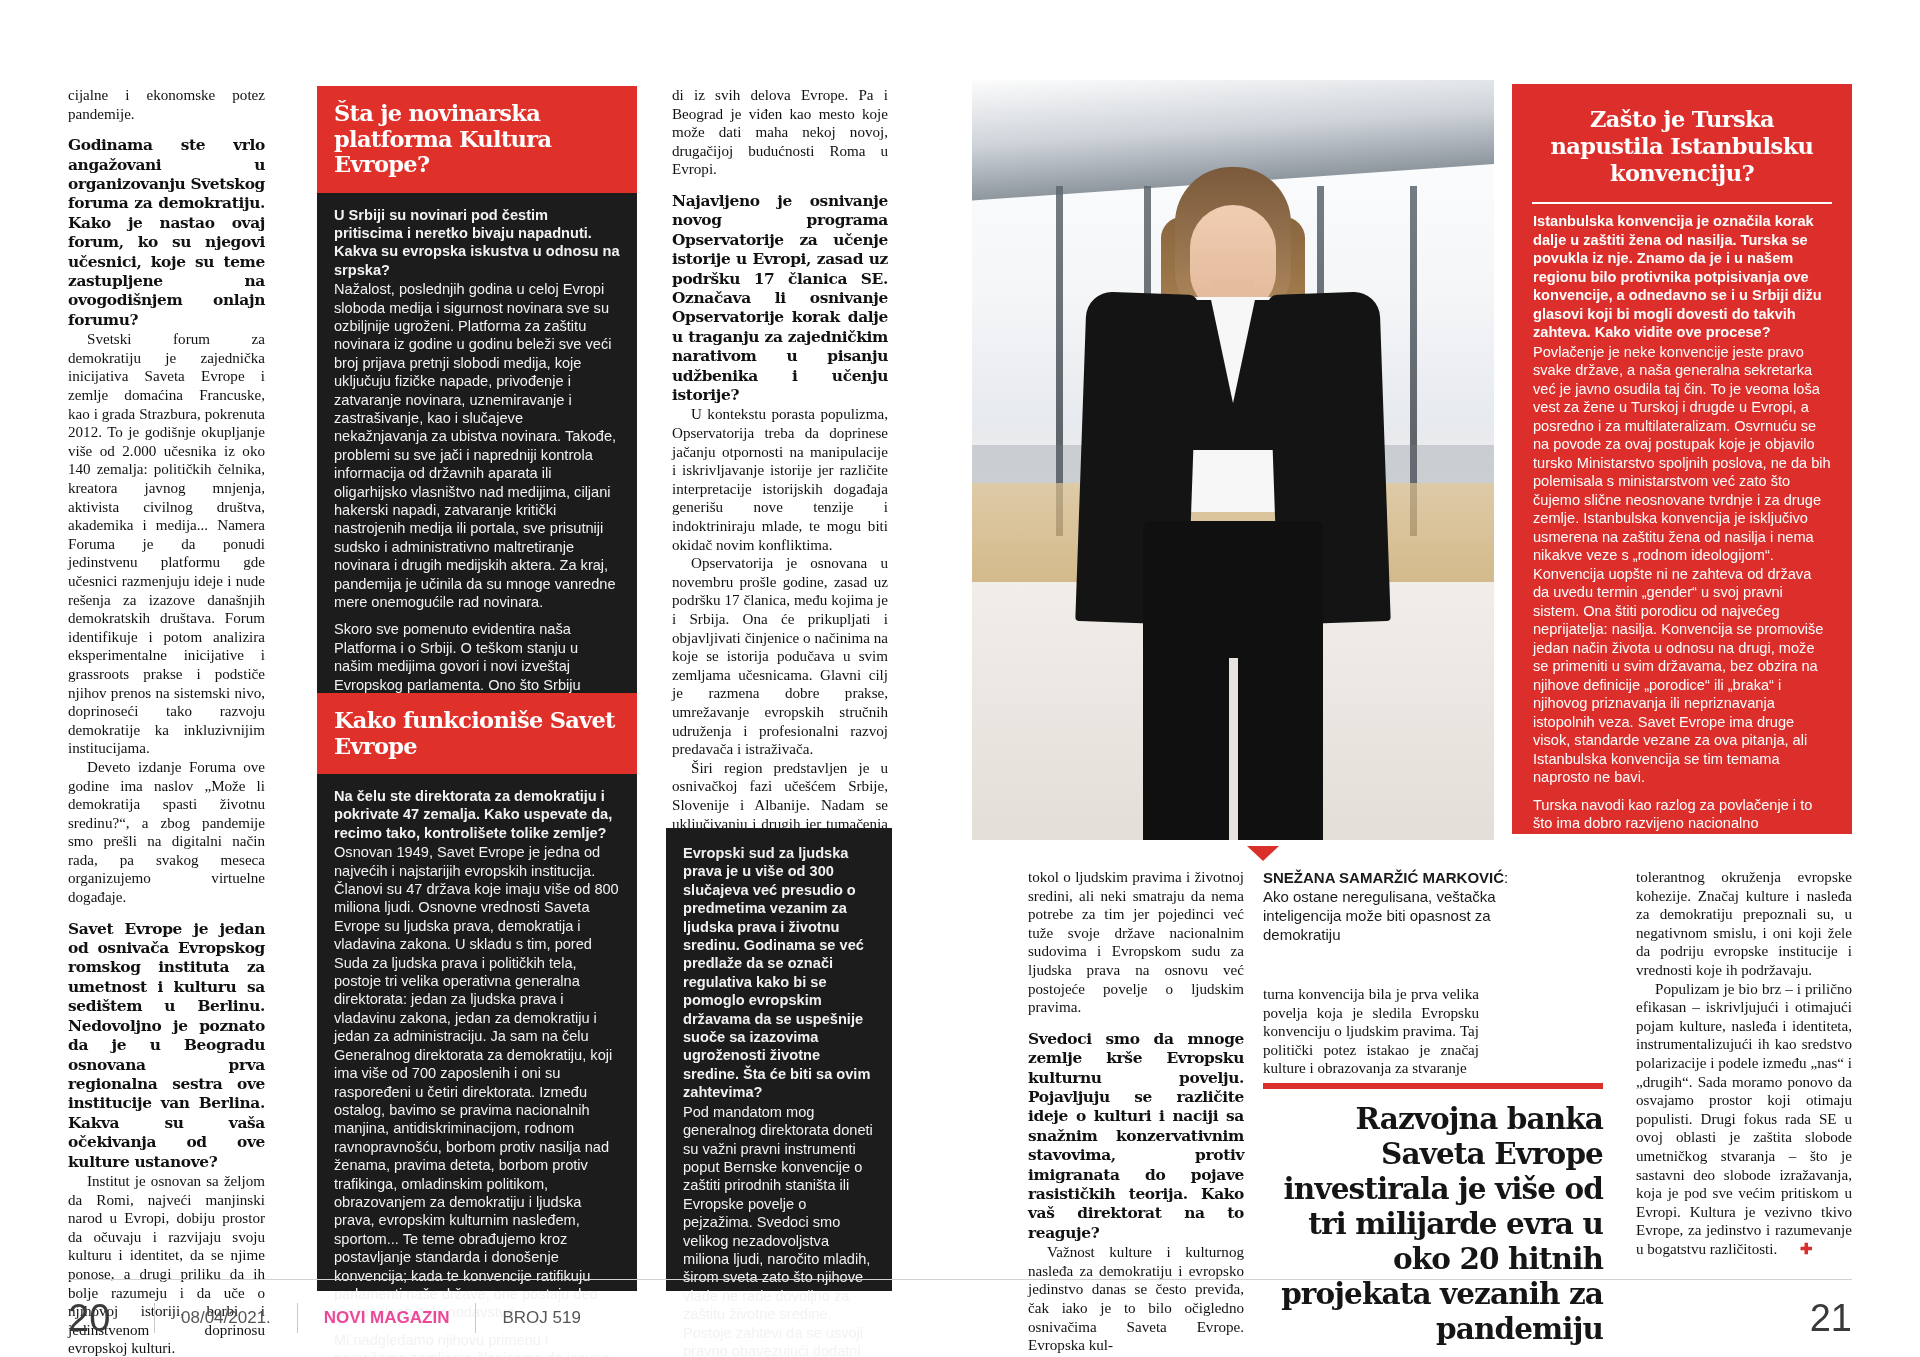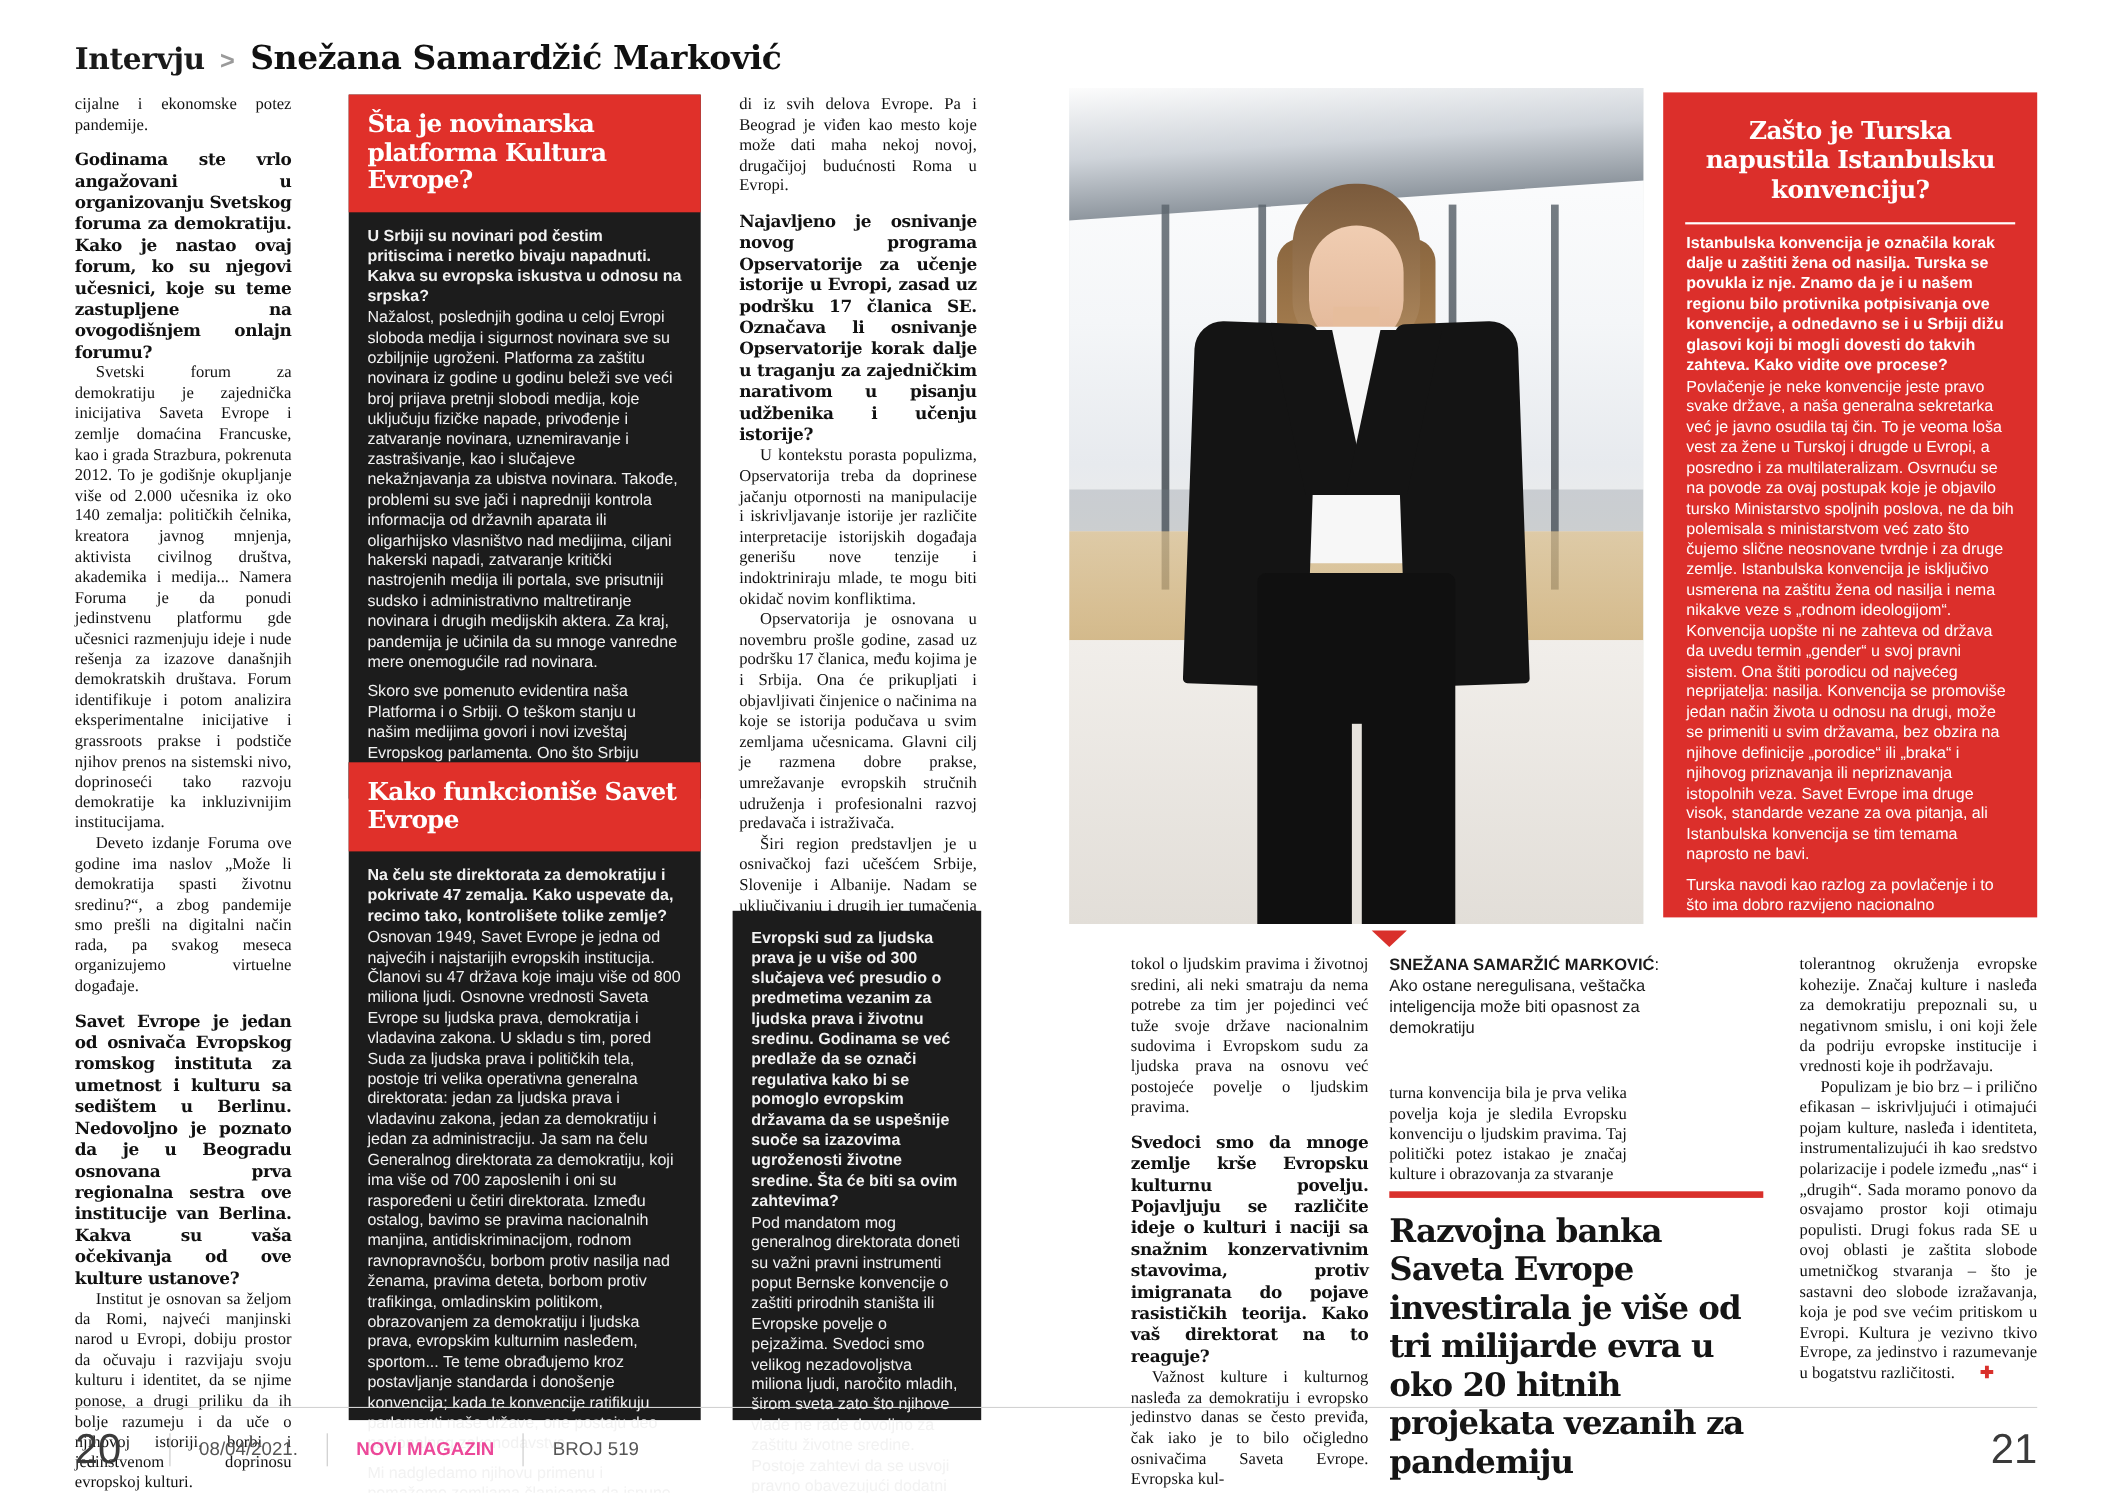--- a/index.html
+++ b/index.html
@@ -86,25 +86,20 @@
   .fmeta{position:absolute;display:flex;align-items:center;gap:0;font-family:"Liberation Sans",sans-serif;font-size:17px;color:#555;}
   .fmeta span.sep{display:inline-block;width:1px;height:30px;background:#c9c9c9;margin:0 26px;}
   .fmeta b{color:#ec4899;font-weight:bold;}
   .endmark{display:inline-block;font-family:"Liberation Sans",sans-serif;color:#d9302b;font-weight:bold;font-size:15px;}
 </style>
 </head>
 <body>
 
 <div class="page">
 
-  <div class="header">
-    <span class="kicker">Intervju</span>
-    <span class="chev">&gt;</span>
-    <span class="headline-name">Snežana Samardžić Marković</span>
-  </div>
 
   <div class="col" style="left:68px;top:86px;width:197px;height:1205px;">
     <p class="noind">cijalne i ekonomske potez pandemije.</p>
     <p class="q">Godinama ste vrlo angažovani u organizovanju Svetskog foruma za demokratiju. Kako je nastao ovaj forum, ko su njegovi učesnici, koje su teme zastupljene na ovogodišnjem onlajn forumu?</p>
     <p>Svetski forum za demokratiju je zajednička inicijativa Saveta Evrope i zemlje domaćina Francuske, kao i grada Strazbura, pokrenuta 2012. To je godišnje okupljanje više od 2.000 učesnika iz oko 140 zemalja: političkih čelnika, kreatora javnog mnjenja, aktivista civilnog društva, akademika i medija... Namera Foruma je da ponudi jedinstvenu platformu gde učesnici razmenjuju ideje i nude rešenja za izazove današnjih demokratskih društava. Forum identifikuje i potom analizira eksperimentalne inicijative i grassroots prakse i podstiče njihov prenos na sistemski nivo, doprinoseći tako razvoju demokratije ka inkluzivnijim institucijama.</p>
     <p>Deveto izdanje Foruma ove godine ima naslov „Može li demokratija spasti životnu sredinu?“, a zbog pandemije smo prešli na digitalni način rada, pa svakog meseca organizujemo virtuelne događaje.</p>
     <p class="q">Savet Evrope je jedan od osnivača Evropskog romskog instituta za umetnost i kulturu sa sedištem u Berlinu. Nedovoljno je poznato da je u Beogradu osnovana prva regionalna sestra ove institucije van Berlina. Kakva su vaša očekivanja od ove kulture ustanove?</p>
     <p>Institut je osnovan sa željom da Romi, najveći manjinski narod u Evropi, dobiju prostor da očuvaju i razvijaju svoju kulturu i identitet, da se njime ponose, a drugi priliku da ih bolje razumeju i da uče o njihovoj istoriji, borbi i jedinstvenom doprinosu evropskoj kulturi.</p>
 
   </div>
@@ -190,21 +185,21 @@
       <p class="q">Istanbulska konvencija je označila korak dalje u zaštiti žena od nasilja. Turska se povukla iz nje. Znamo da je i u našem regionu bilo protivnika potpisivanja ove konvencije, a odnedavno se i u Srbiji dižu glasovi koji bi mogli dovesti do takvih zahteva. Kako vidite ove procese?</p>
       <p class="a">Povlačenje je neke konvencije jeste pravo svake države, a naša generalna sekretarka već je javno osudila taj čin. To je veoma loša vest za žene u Turskoj i drugde u Evropi, a posredno i za multilateralizam. Osvrnuću se na povode za ovaj postupak koje je objavilo tursko Ministarstvo spoljnih poslova, ne da bih polemisala s ministarstvom već zato što čujemo slične neosnovane tvrdnje i za druge zemlje. Istanbulska konvencija je isključivo usmerena na zaštitu žena od nasilja i nema nikakve veze s „rodnom ideologijom“. Konvencija uopšte ni ne zahteva od država da uvedu termin „gender“ u svoj pravni sistem. Ona štiti porodicu od najvećeg neprijatelja: nasilja. Konvencija se promoviše jedan način života u odnosu na drugi, može se primeniti u svim državama, bez obzira na njihove definicije „porodice“ ili „braka“ i njihovog priznavanja ili nepriznavanja istopolnih veza. Savet Evrope ima druge visok, standarde vezane za ova pitanja, ali Istanbulska konvencija se tim temama naprosto ne bavi.</p>
       <p class="a">Turska navodi kao razlog za povlačenje i to što ima dobro razvijeno nacionalno zakonodavstvo za zaštitu žena od nasilja. I pre Evropske konvencije o ljudskim pravima mnoge su države u svojim ustavima imale garancije o zaštiti ljudskih prava. Međutim, ono što se promenilo sa nastankom Saveta Evrope jeste uspostavljanje kolektivnog sistema zaštite ljudskih prava. Implicitno, takvi „nacionalni“ argumenti dovode u pitanje samu prirodu postojanja multilateralizma.</p>
     </div>
   </div>
 
   <div class="col" style="left:1263px;top:985px;width:216px;height:90px;">
     <p class="noind">turna konvencija bila je prva velika povelja koja je sledila Evropsku konvenciju o ljudskim pravima. Taj politički potez istakao je značaj kulture i obrazovanja za stvaranje</p>
   </div>
 
-  <div class="pull" style="left:1263px;top:1083px;width:340px;">
+  <div class="pull" style="left:1263px;top:1083px;width:340px;text-align:right;">
     <div class="bar"></div>
     <h3>Razvojna banka Saveta Evrope investirala je više od tri milijarde evra u oko 20 hitnih projekata vezanih za pandemiju</h3>
   </div>
 
   <div class="col" style="left:1636px;top:868px;width:216px;height:420px;">
     <p class="noind">tolerantnog okruženja evropske kohezije. Značaj kulture i nasleđa za demokratiju prepoznali su, u negativnom smislu, i oni koji žele da podriju evropske institucije i vrednosti koje ih podržavaju.</p>
     <p><span>Populizam je bio brz – i prilično efikasan – iskrivljujući i otimajući pojam kulture, nasleđa i identiteta, instrumentalizujući ih kao sredstvo polarizacije i podele između „nas“ i „drugih“. Sada moramo ponovo da osvajamo prostor koji otimaju populisti. Drugi fokus rada SE u ovoj oblasti je zaštita slobode umetničkog stvaranja – što je sastavni deo slobode izražavanja, koja je pod sve većim pritiskom u Evropi. Kultura je vezivno tkivo Evrope, za jedinstvo i razumevanje u bogatstvu različitosti.</span> <span class="endmark">✚</span></p>
   </div>
 
   <div class="footer">

